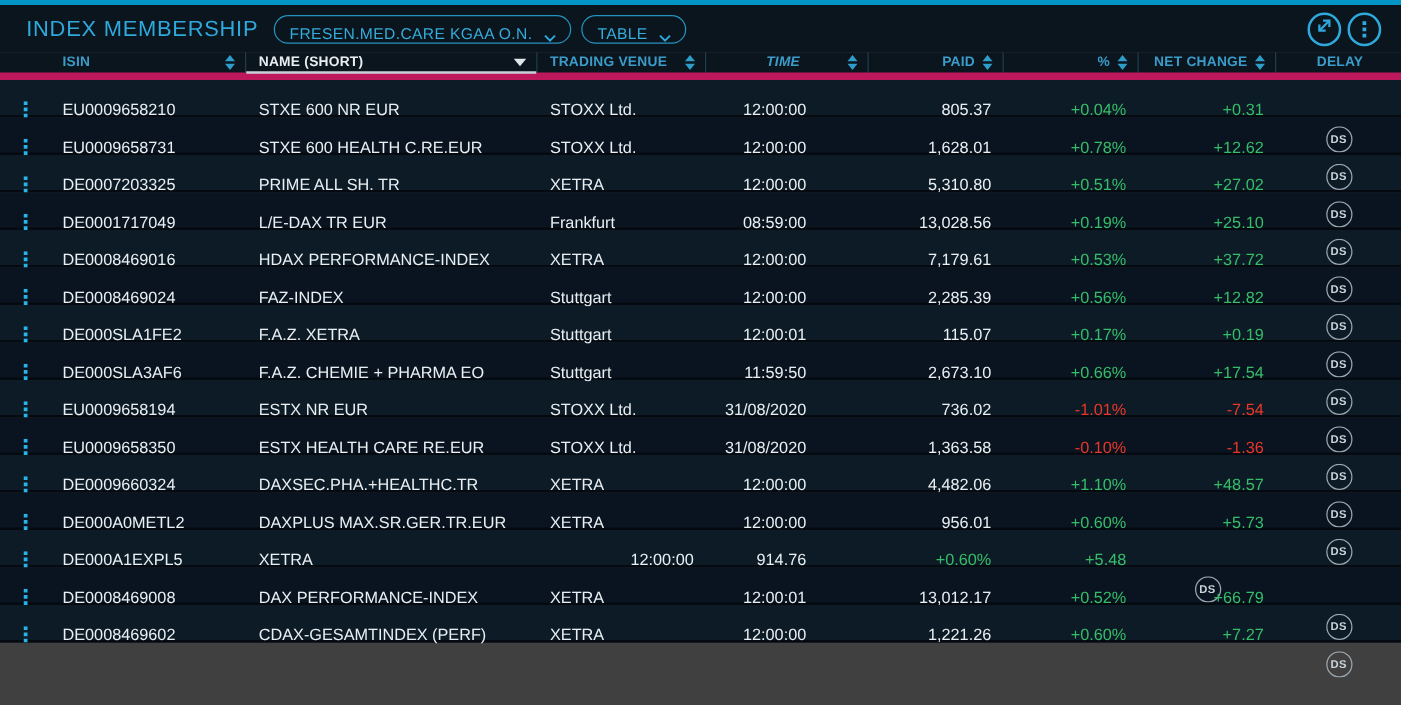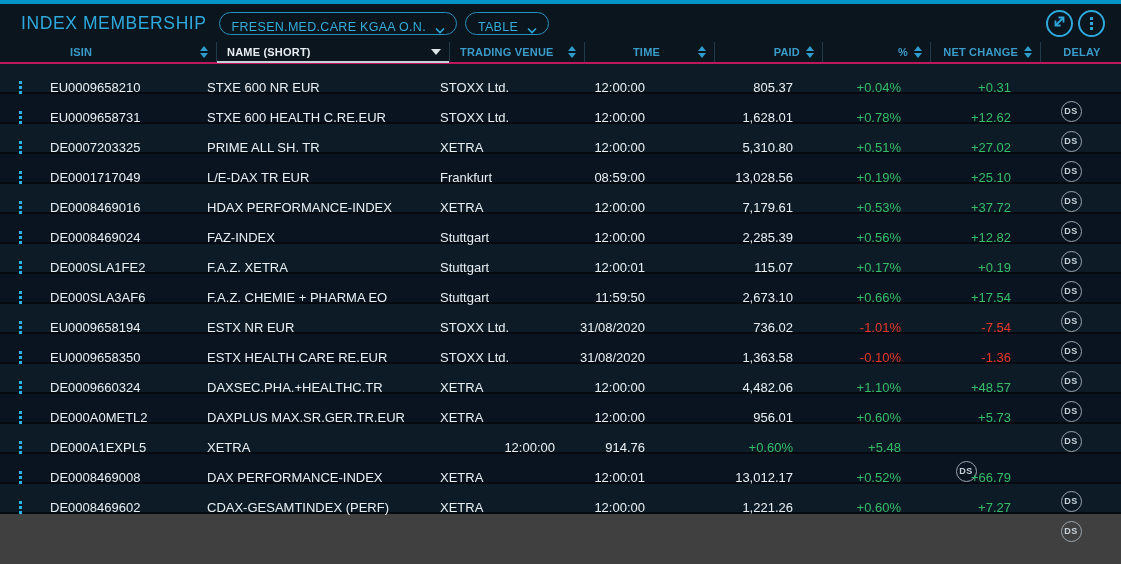--- a/index.html
+++ b/index.html
@@ -42,34 +42,33 @@
   }
   .vdots { display:flex; flex-direction:column; gap:2px; }
   .vdots i { width:3px; height:3px; background:#2fa9dc; display:block; }
 
   
   .grid-head {
     display:grid;
     grid-template-columns:40px 157px 233px 135px 130px 108px 108px 110px 1fr;
     height:22px; align-items:center;
     background:#0a151e;
-    border-bottom:2px solid #be185d;
-    padding-left:20px;
+    border-bottom:6px solid #be185d;
   }
   .hcell {
     display:flex; align-items:center; height:100%;
     color:#3b9cc9; font-size:11px; font-weight:bold; letter-spacing:.2px;
     padding:0 8px 0 10px; position:relative; cursor:pointer;
     white-space:nowrap;
   }
   .hcell.sep { border-right:1px solid rgba(72,122,152,.38); }
   .hcell .lbl { display:inline-block; }
   .hcell.h-left { justify-content:space-between; }
   .hcell.h-right { justify-content:flex-end; gap:6px; }
-  .hcell.h-center-sort { justify-content:flex-start; gap:0; }
+  .hcell.h-center-sort { justify-content:flex-start; gap:0;font-style:italic; }
   .hcell.h-center-sort .lbl { margin:0 auto; }
   .hcell.h-center { justify-content:center; }
   .hcell.active { color:#e9eef1;align-items:center; }
   .hcell.active::after {
     content:""; position:absolute; left:0; right:0; bottom:-1px;
     height:2px; background:#c7d0d6;
   }
   .sorter { display:flex; flex-direction:column; gap:2px; flex:none; }
   .tri-up { width:0; height:0; border-left:4px solid transparent; border-right:4px solid transparent; border-bottom:5px solid #2f9dca; }
   .tri-dn { width:0; height:0; border-left:4px solid transparent; border-right:4px solid transparent; border-top:5px solid #2f9dca; }

